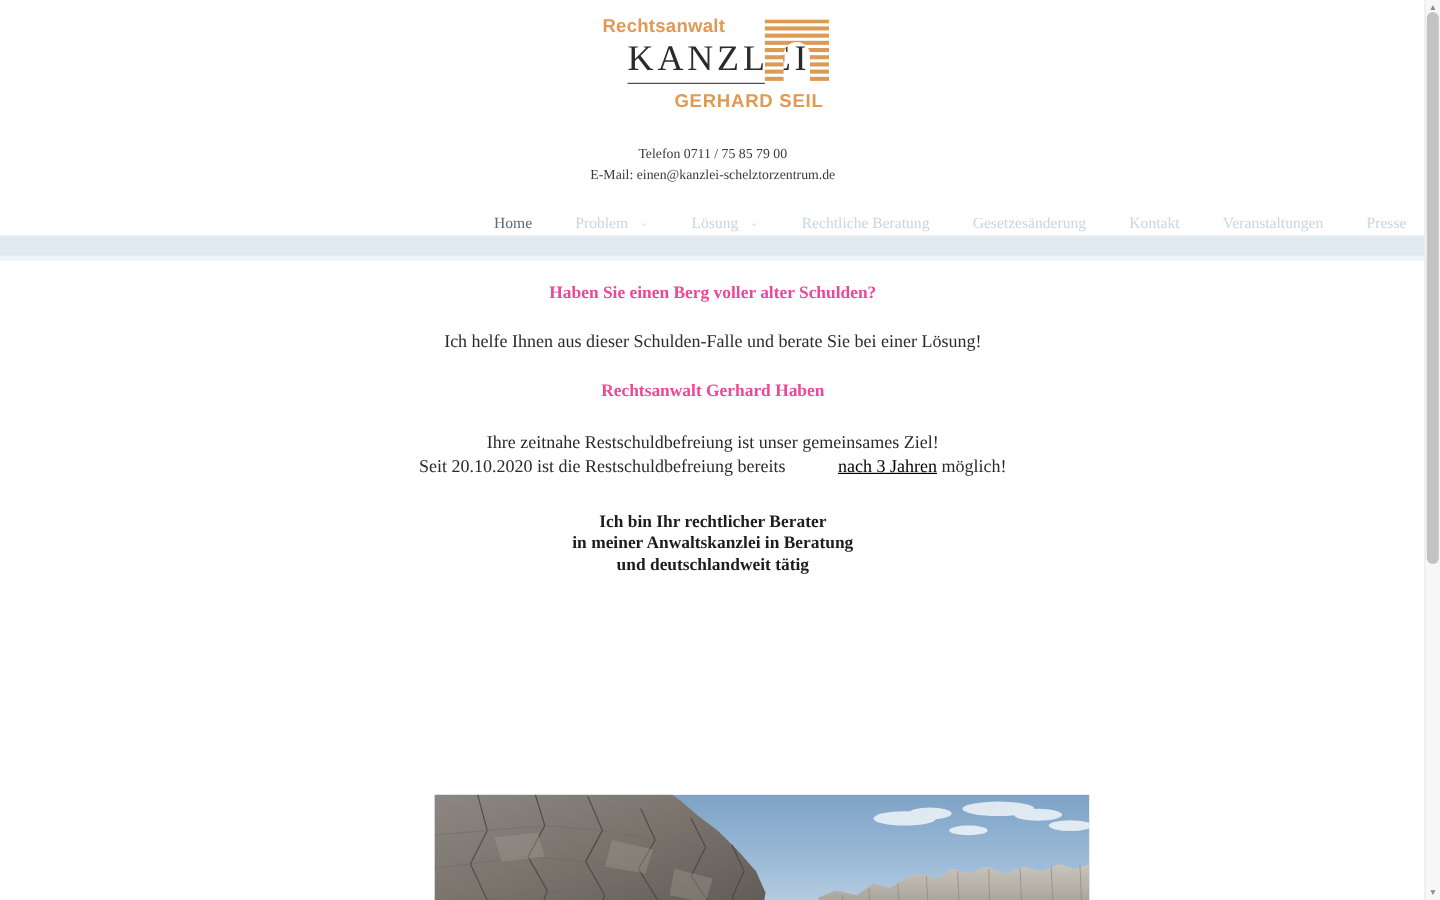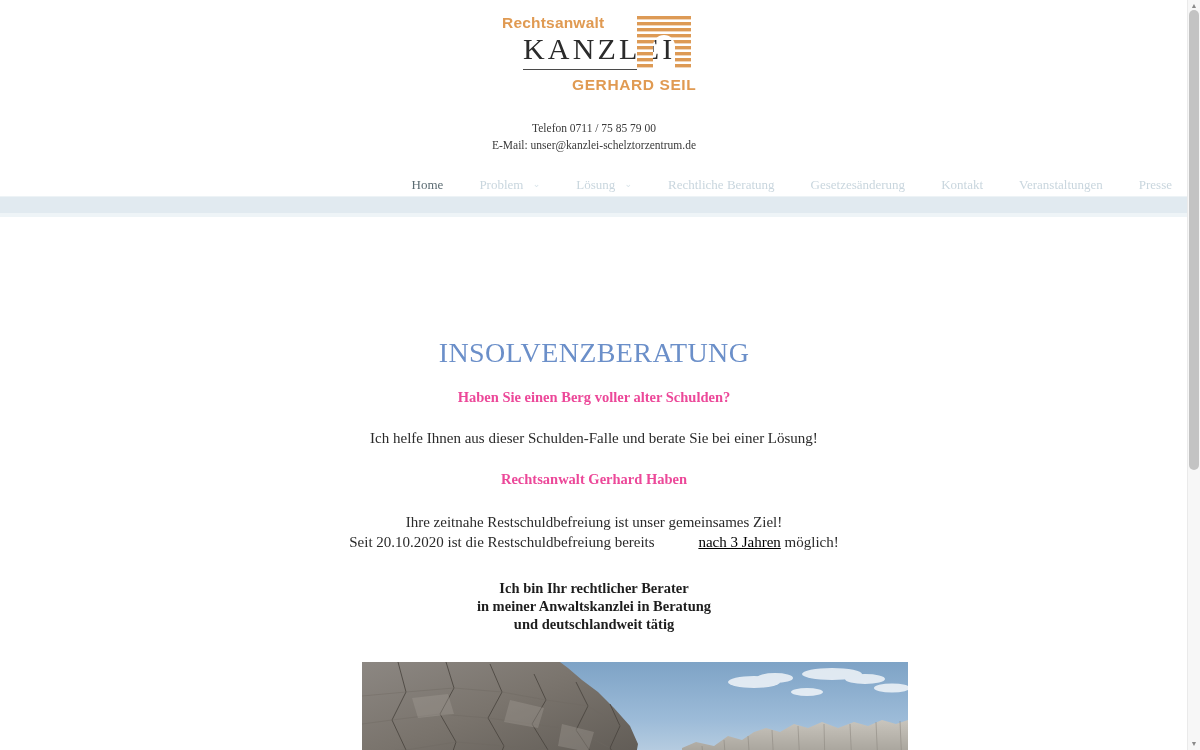--- a/index.html
+++ b/index.html
@@ -64,21 +64,21 @@
   .logo-kanzlei-rule {
     position: absolute;
     left: 29px;
     top: 55px;
     width: 121px;
     height: 1px;
     background: #4a4a4a;
   }
   .logo-gerhard {
     position: absolute;
-    left: 78px;
+    left: 68px;
     top: 62px;
     font-family: "Liberation Sans", sans-serif;
     font-size: 15.5px;
     font-weight: bold;
     letter-spacing: 0.6px;
     color: #e09a52;
     white-space: nowrap;
   }
   
   .logo-mark {
@@ -287,21 +287,21 @@
               <rect x="0" y="42" width="54" height="3.4"></rect>
               <rect x="0" y="48" width="54" height="3.4"></rect>
             </g>
           </g>
         </svg>
       </div>
     </div>
 
     <div class="contact">
       <div>Telefon 0711 / 75 85 79 00</div>
-      <div>E-Mail: unser@kanzlei-schelztorzentrum.de</div>
+      <div>E-Mail: einen@kanzlei-schelztorzentrum.de</div>
     </div>
 
     
     <nav class="main-nav">
       <span class="nav-item active">
         <span>Home</span>
         <span class="nav-underline"></span>
       </span>
       <span class="nav-item">
         <span>Problem</span>
@@ -327,21 +327,20 @@
         <span>Presse</span>
       </span>
     </nav>
   </div>
 
   <div class="divider-band">
     <div class="divider-band-inner"></div>
   </div>
 
   <main class="content">
-    <h1 class="page-title">INSOLVENZBERATUNG</h1>
 
     <p class="lead-bold">Haben Sie einen Berg voller alter Schulden?</p>
 
     <p class="lead-regular">Ich helfe Ihnen aus dieser Schulden-Falle und berate Sie bei einer Lösung!</p>
 
     <p class="lead-bold spaced">Rechtsanwalt Gerhard Haben</p>
 
     <p class="para-block">
       <span>Ihre zeitnahe Restschuldbefreiung ist unser gemeinsames Ziel!</span><br>
       <span>Seit 20.10.2020 ist die Restschuldbefreiung bereits </span><a class="inline-link">nach 3 Jahren</a><span> möglich!</span>

